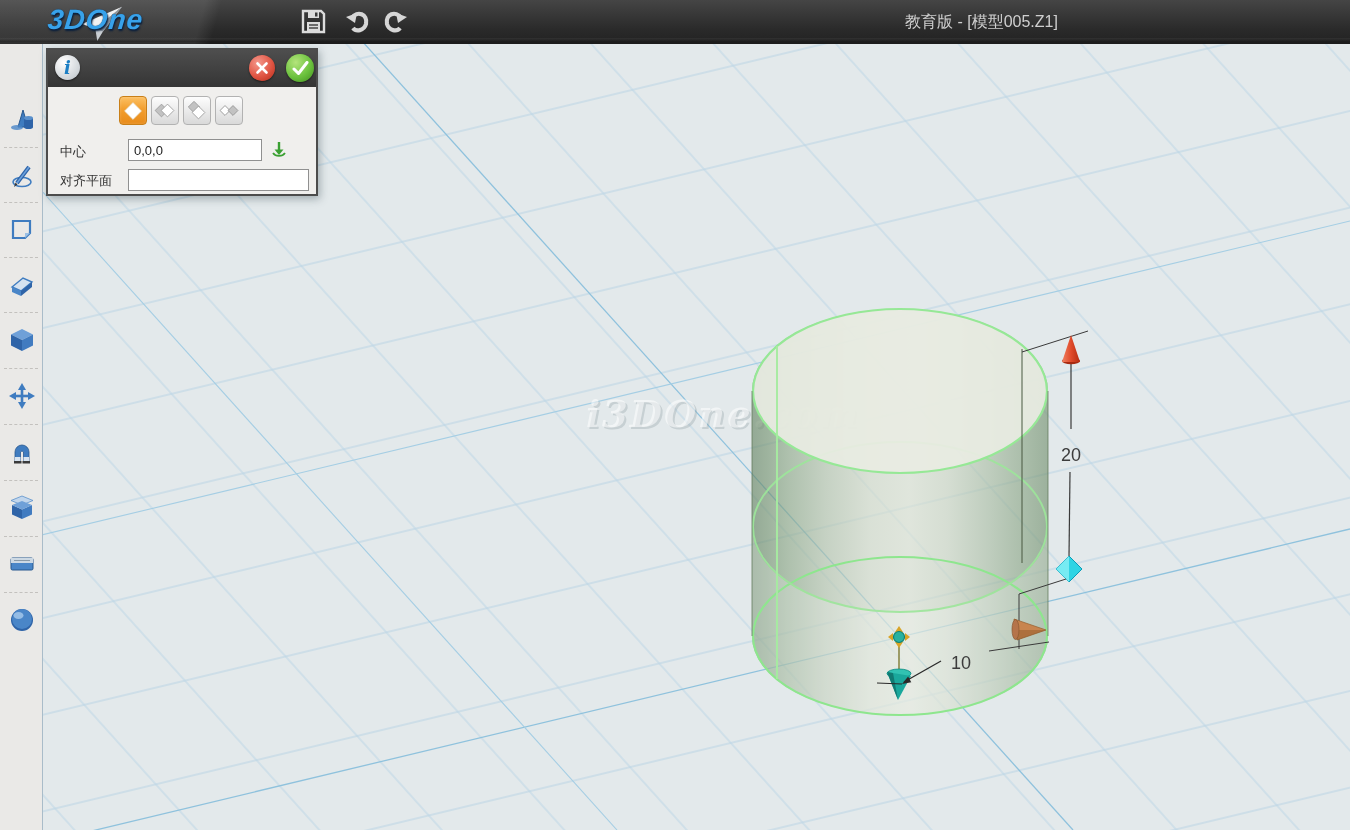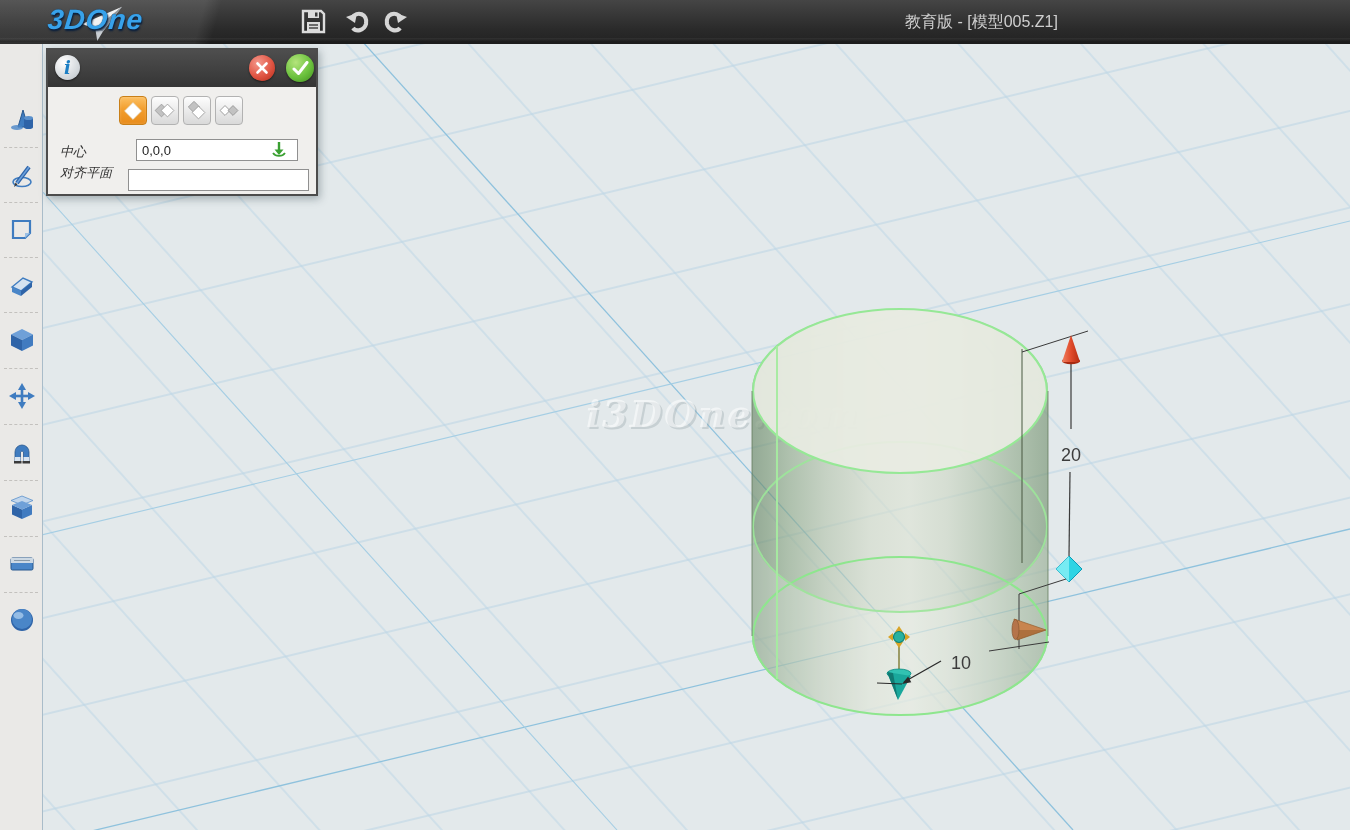--- a/index.html
+++ b/index.html
@@ -51,25 +51,25 @@
     box-shadow:0 1px 2px rgba(0,0,0,0.5); }
   .ico-ok { left:238px; top:4px; width:28px; height:28px;
     background:radial-gradient(circle at 35% 30%, #b4e47c, #6cc23e 55%, #3f8d1c);
     box-shadow:0 1px 2px rgba(0,0,0,0.5); }
   .mode-row { position:absolute; left:71px; top:46px; display:flex; gap:4px; }
   .mode-btn { width:28px; height:29px; border:1px solid #b2b2b2; border-radius:4px;
     background:linear-gradient(#fdfdfd, #d9d9d9); display:flex; align-items:center;
     justify-content:center; cursor:pointer; }
   .mode-btn.active { border:1px solid #c97f18;
     background:linear-gradient(#fcc063, #f29e2e 45%, #e88b1a); box-shadow:inset 0 0 3px #fff3; }
-  .fld-label { position:absolute; left:12px; font-size:13px; color:#333;font-style:italic; }
+  .fld-label { position:absolute; left:12px; font-size:13px; color:#333; }
   .fld { position:absolute; border:1px solid #909090; background:#ffffff; height:22px;
     font-size:13px; color:#222; padding:0 5px; font-family:"Liberation Sans",sans-serif; }
-  .lbl-center { top:93px; } .lbl-plane { top:114px; }
-  .fld-center { left:80px; top:89px; width:162px;margin-left:8px; }
+  .lbl-center { top:93px; } .lbl-plane { top:122px; }
+  .fld-center { left:80px; top:89px; width:134px; }
   .fld-plane  { left:80px; top:119px; width:181px; }
   .pick-ico { position:absolute; left:222px; top:90px; width:18px; height:20px; cursor:pointer; }
 
   text { font-family:"Liberation Sans", sans-serif; }
   .wm { font-family:"DejaVu Serif", serif; font-style:italic; font-weight:bold;
     font-size:37px; letter-spacing:2px; }
 </style>
 </head>
 <body>
 

